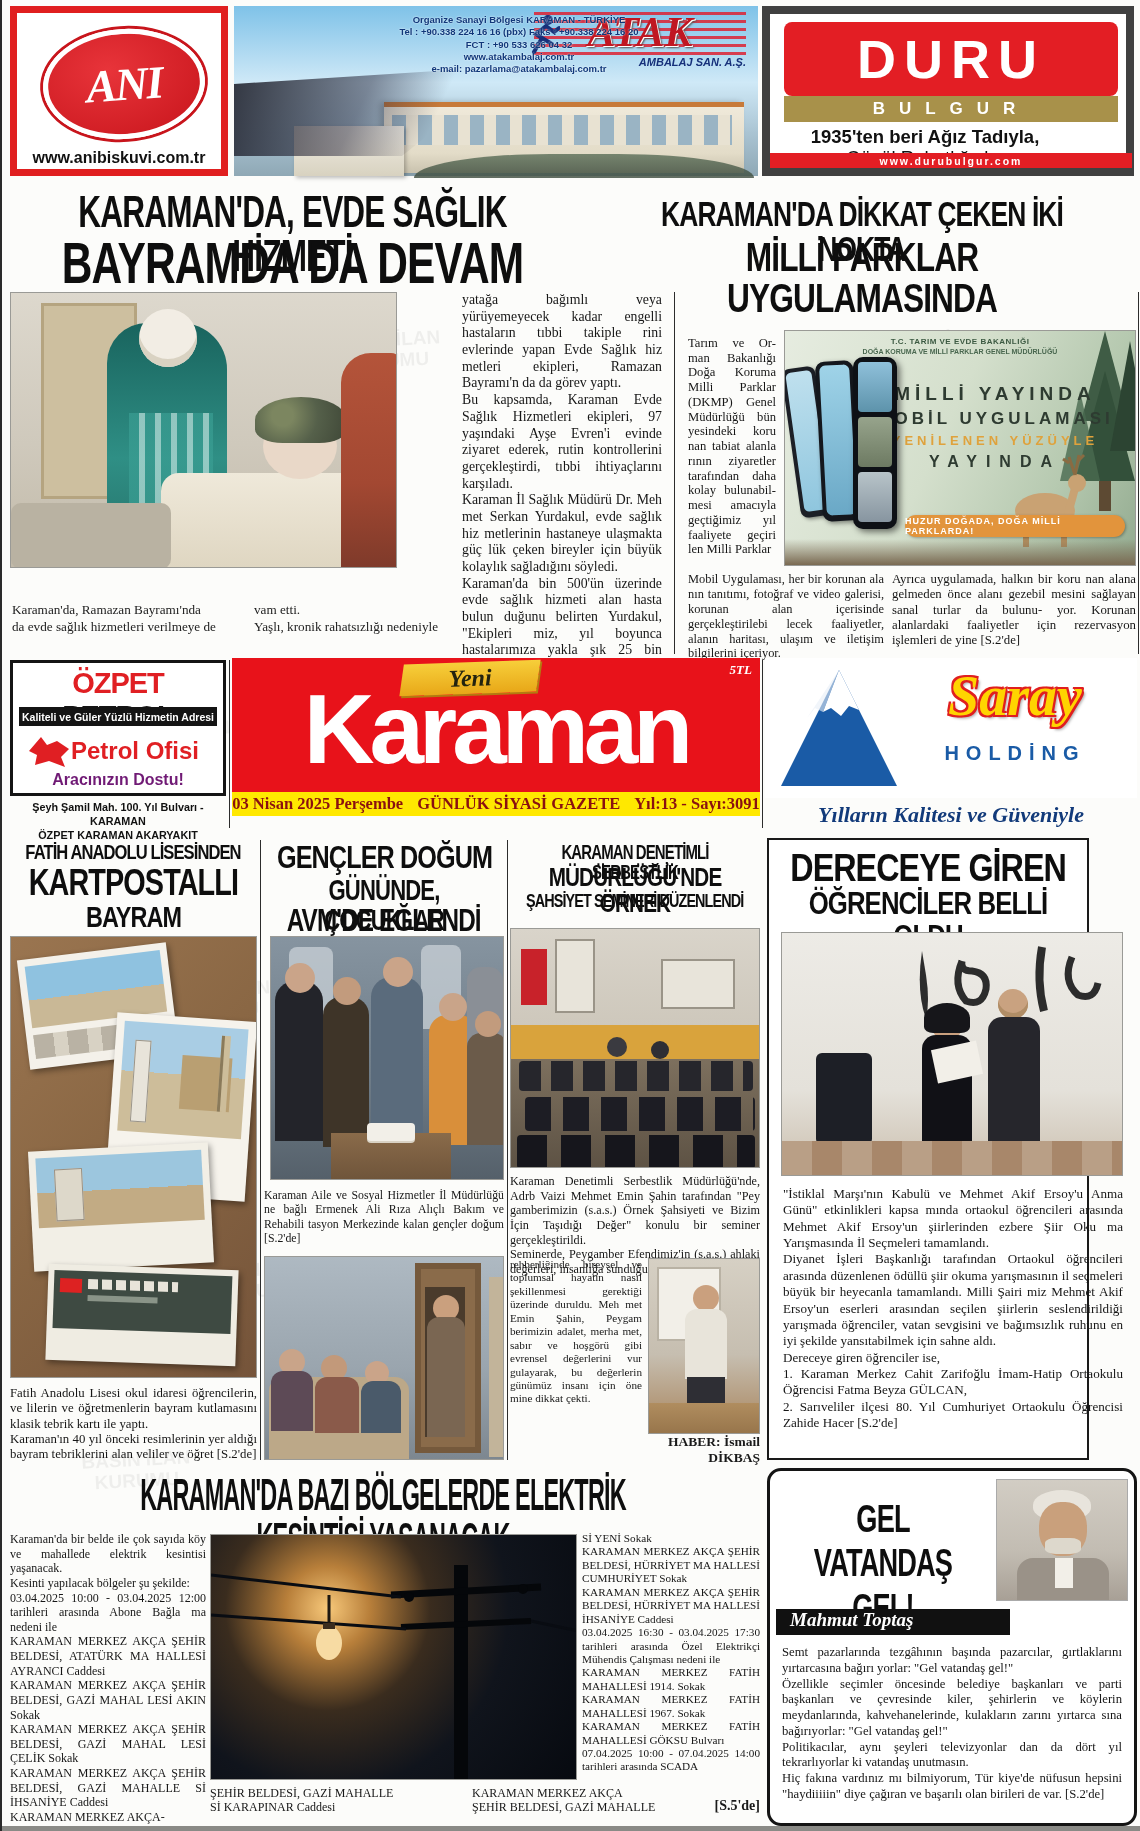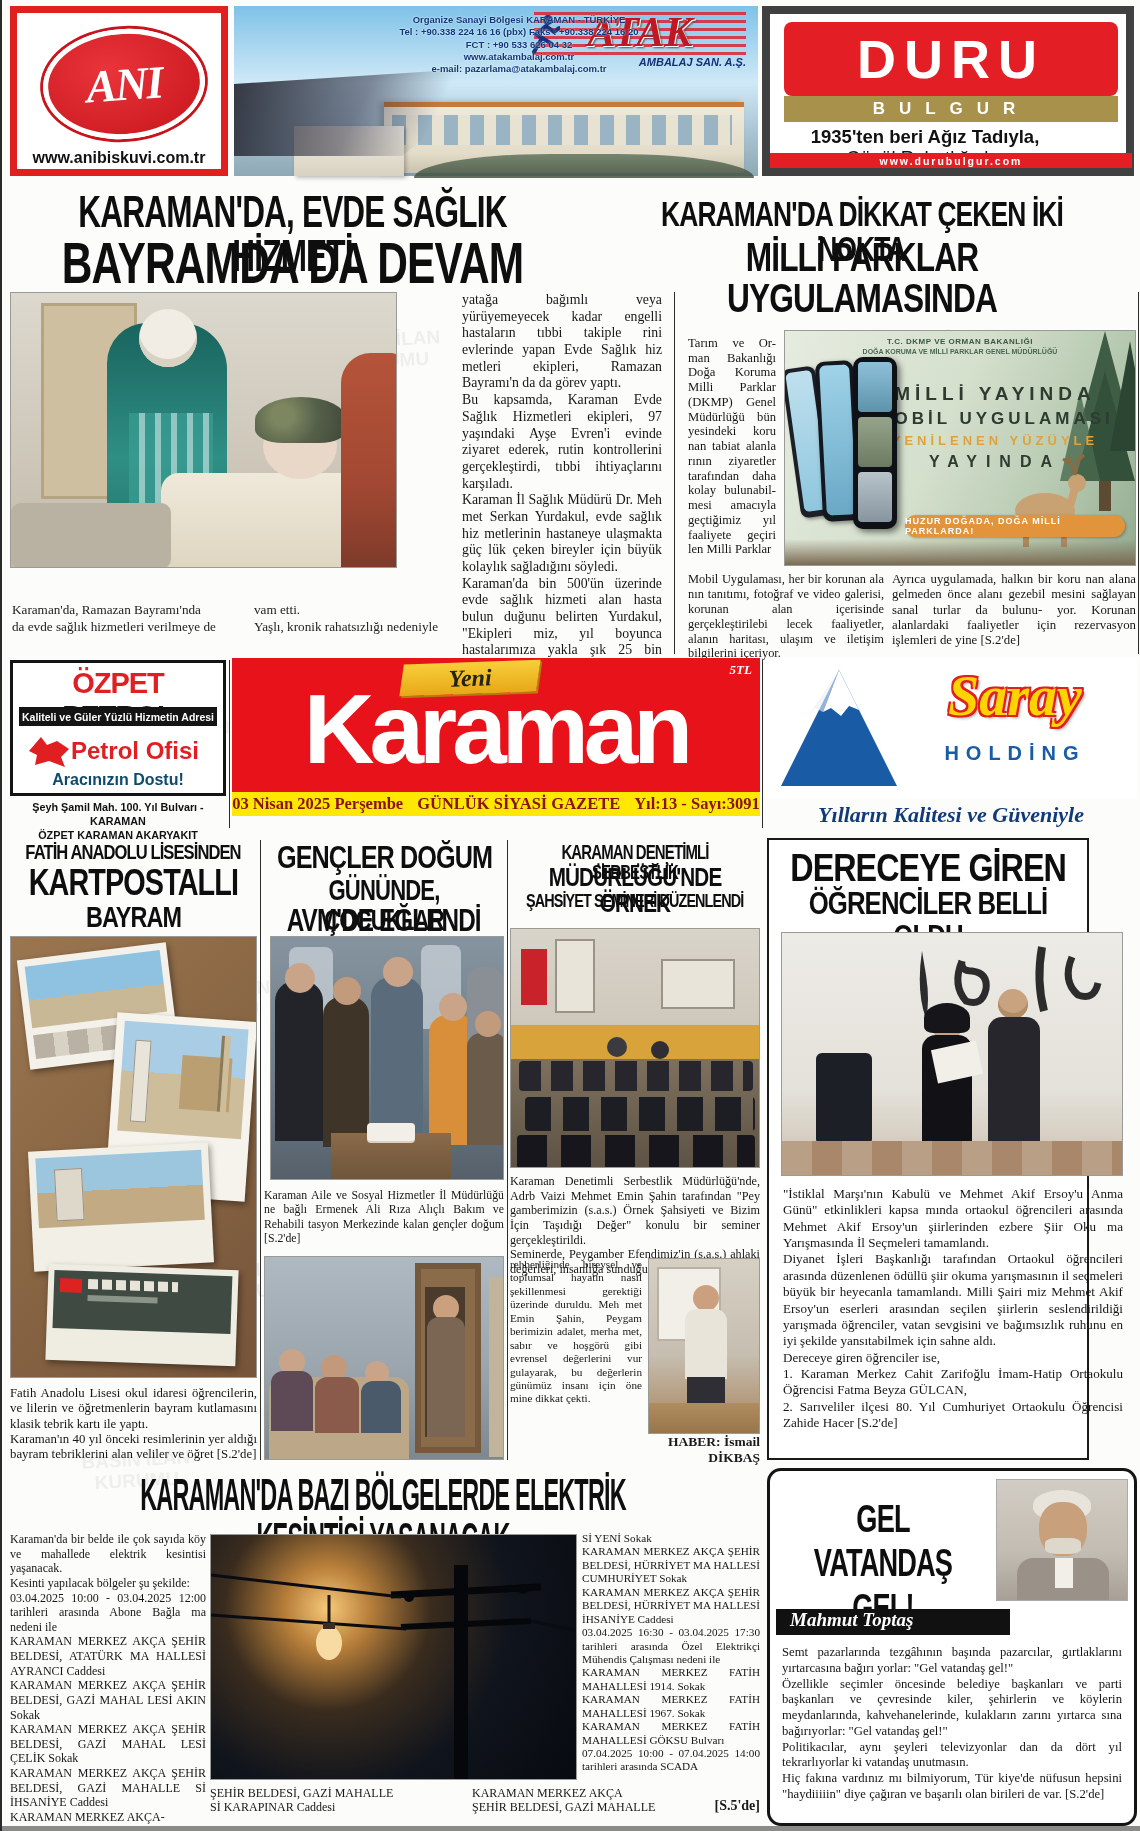--- a/index.html
+++ b/index.html
@@ -151,21 +151,21 @@
       <rect x="114" y="150" width="12" height="30" fill="#5d4a33"></rect>
     </svg>
     <svg class="abs" style="left:200px;top:120px;" width="120" height="100" viewBox="0 0 120 100">
       <ellipse cx="60" cy="60" rx="30" ry="18" fill="#c9a273"></ellipse>
       <rect x="38" y="70" width="6" height="26" fill="#b08d5e"></rect>
       <rect x="76" y="70" width="6" height="26" fill="#b08d5e"></rect>
       <rect x="82" y="38" width="8" height="28" fill="#c9a273" transform="rotate(15 86 52)"></rect>
       <circle cx="92" cy="32" r="9" fill="#c9a273"></circle>
       <path d="M90 24 L84 6 M90 24 L94 4 M84 12 L78 8 M93 10 L99 4" stroke="#8a6b42" stroke-width="3" fill="none"></path>
     </svg>
-    <div class="abs sans" style="left:0;top:6px;width:100%;text-align:center;font-size:8px;font-weight:bold;color:#3c5a42;letter-spacing:0.5px;">T.C. DKMP VE ORMAN BAKANLIĞI</div>
+    <div class="abs sans" style="left:0;top:6px;width:100%;text-align:center;font-size:8px;font-weight:bold;color:#3c5a42;letter-spacing:0.5px;">T.C. TARIM VE EVDE BAKANLIĞI</div>
     <div class="abs sans" style="left:0;top:17px;width:100%;text-align:center;font-size:7px;font-weight:bold;color:#4a6850;">DOĞA KORUMA VE MİLLİ PARKLAR GENEL MÜDÜRLÜĞÜ</div>
     <div class="abs sans" style="left:90px;top:52px;width:240px;text-align:center;font-size:19px;font-weight:bold;color:#2e3b31;letter-spacing:5px;">MİLLİ YAYINDA</div>
     <div class="abs sans" style="left:90px;top:78px;width:240px;text-align:center;font-size:17px;font-weight:bold;color:#2e3b31;letter-spacing:4px;">MOBİL UYGULAMASI</div>
     <div class="abs sans" style="left:90px;top:102px;width:240px;text-align:center;font-size:13px;font-weight:bold;color:#dfa23c;letter-spacing:4px;">YENİLENEN YÜZÜYLE</div>
     <div class="abs sans" style="left:90px;top:122px;width:240px;text-align:center;font-size:16px;font-weight:bold;color:#2e3b31;letter-spacing:9px;">YAYINDA</div>
     <div class="abs" style="left:6px;top:36px;width:34px;height:150px;background:#1c1f26;border-radius:8px;transform:rotate(-8deg);box-shadow:2px 2px 4px rgba(0,0,0,0.4);">
         <div style="margin:4px;height:140px;background:linear-gradient(180deg,#bfe0ee,#8fc6de);border-radius:5px;"></div>
       </div>
     <div class="abs" style="left:34px;top:30px;width:38px;height:160px;background:#14171d;border-radius:9px;transform:rotate(-3deg);box-shadow:2px 2px 5px rgba(0,0,0,0.45);">
         <div style="margin:4px;height:150px;background:linear-gradient(180deg,#9fd3e8,#6aa8c6);border-radius:6px;"></div>
@@ -189,21 +189,21 @@
     <div class="abs sans" style="left:0;top:4px;width:210px;text-align:center;font-size:29px;font-weight:bold;letter-spacing:-1px;">
       <span style="color:#e01f23;">ÖZPET</span><span style="color:#141414;"> </span><span style="color:#141414;">PETROL</span>
     </div>
     <div class="abs" style="left:6px;top:44px;width:198px;height:19px;background:#141414;display:flex;align-items:center;justify-content:center;">
       <span class="sans" style="color:#fff;font-size:10.5px;font-weight:bold;">Kaliteli ve Güler Yüzlü Hizmetin Adresi</span>
     </div>
     <svg class="abs" style="left:14px;top:72px;" width="44" height="34" viewBox="0 0 44 34">
       <polygon points="2,16 14,2 20,10 30,6 42,14 34,22 38,32 22,26 8,30 10,20" fill="#e01f23"></polygon>
     </svg>
     <div class="abs sans" style="left:58px;top:74px;width:150px;font-size:24px;font-weight:bold;color:#e01f23;">Petrol Ofisi</div>
-    <div class="abs sans" style="left:0;top:108px;width:210px;text-align:center;font-size:16px;font-weight:bold;color:#0c4a6e;">Aracınızın Dostu!</div>
+    <div class="abs sans" style="left:0;top:108px;width:210px;text-align:center;font-size:16px;font-weight:bold;color:#701a75;">Aracınızın Dostu!</div>
   </div>
   <div class="abs sans pre" style="left:8px;top:800px;width:216px;text-align:center;font-size:10.8px;font-weight:bold;color:#111;line-height:1.3;">Şeyh Şamil Mah. 100. Yıl Bulvarı - KARAMAN
 ÖZPET KARAMAN AKARYAKIT</div>
 
   <div class="abs" style="left:230px;top:658px;width:528px;height:158px;background:#e8121a;">
     <div class="abs serif" style="right:8px;top:4px;font-size:13px;font-style:italic;font-weight:bold;color:#fff;">5TL</div>
     <div class="abs" style="left:170px;top:4px;width:136px;height:32px;background:linear-gradient(180deg,#f7cf3a,#e8a718);transform:skewX(-10deg) rotate(-2deg);box-shadow:2px 2px 0 #b37a10;display:flex;align-items:center;justify-content:center;">
       <span class="serif" style="font-size:24px;font-style:italic;font-weight:bold;color:#23230f;transform:skewX(10deg);">Yeni</span>
     </div>
     <div class="abs sans" style="left:0;top:22px;width:528px;text-align:center;font-size:98px;font-weight:bold;color:#fff;letter-spacing:-5px;line-height:1;">Karaman</div>

